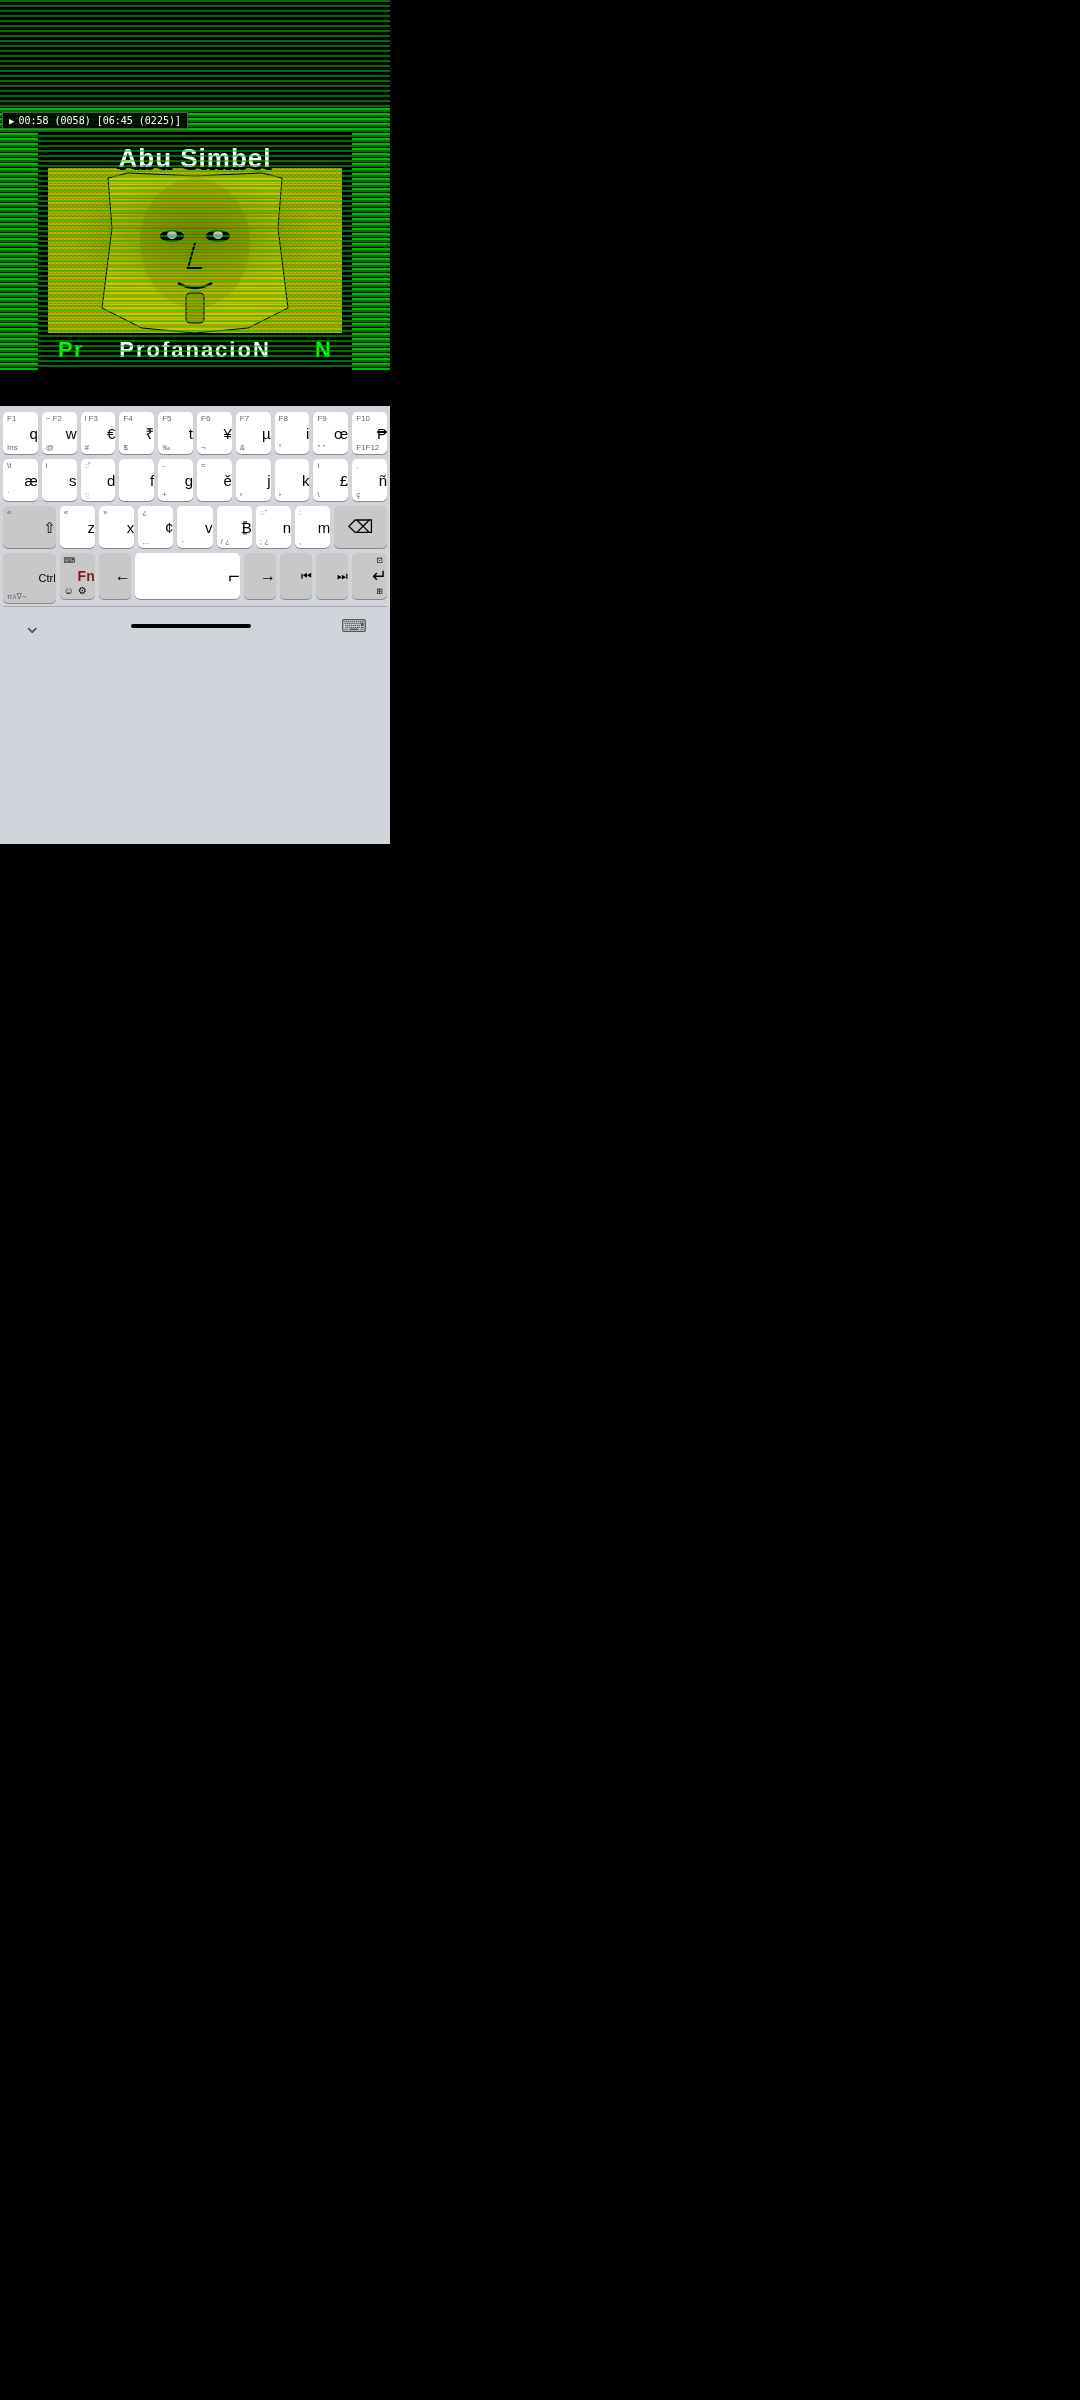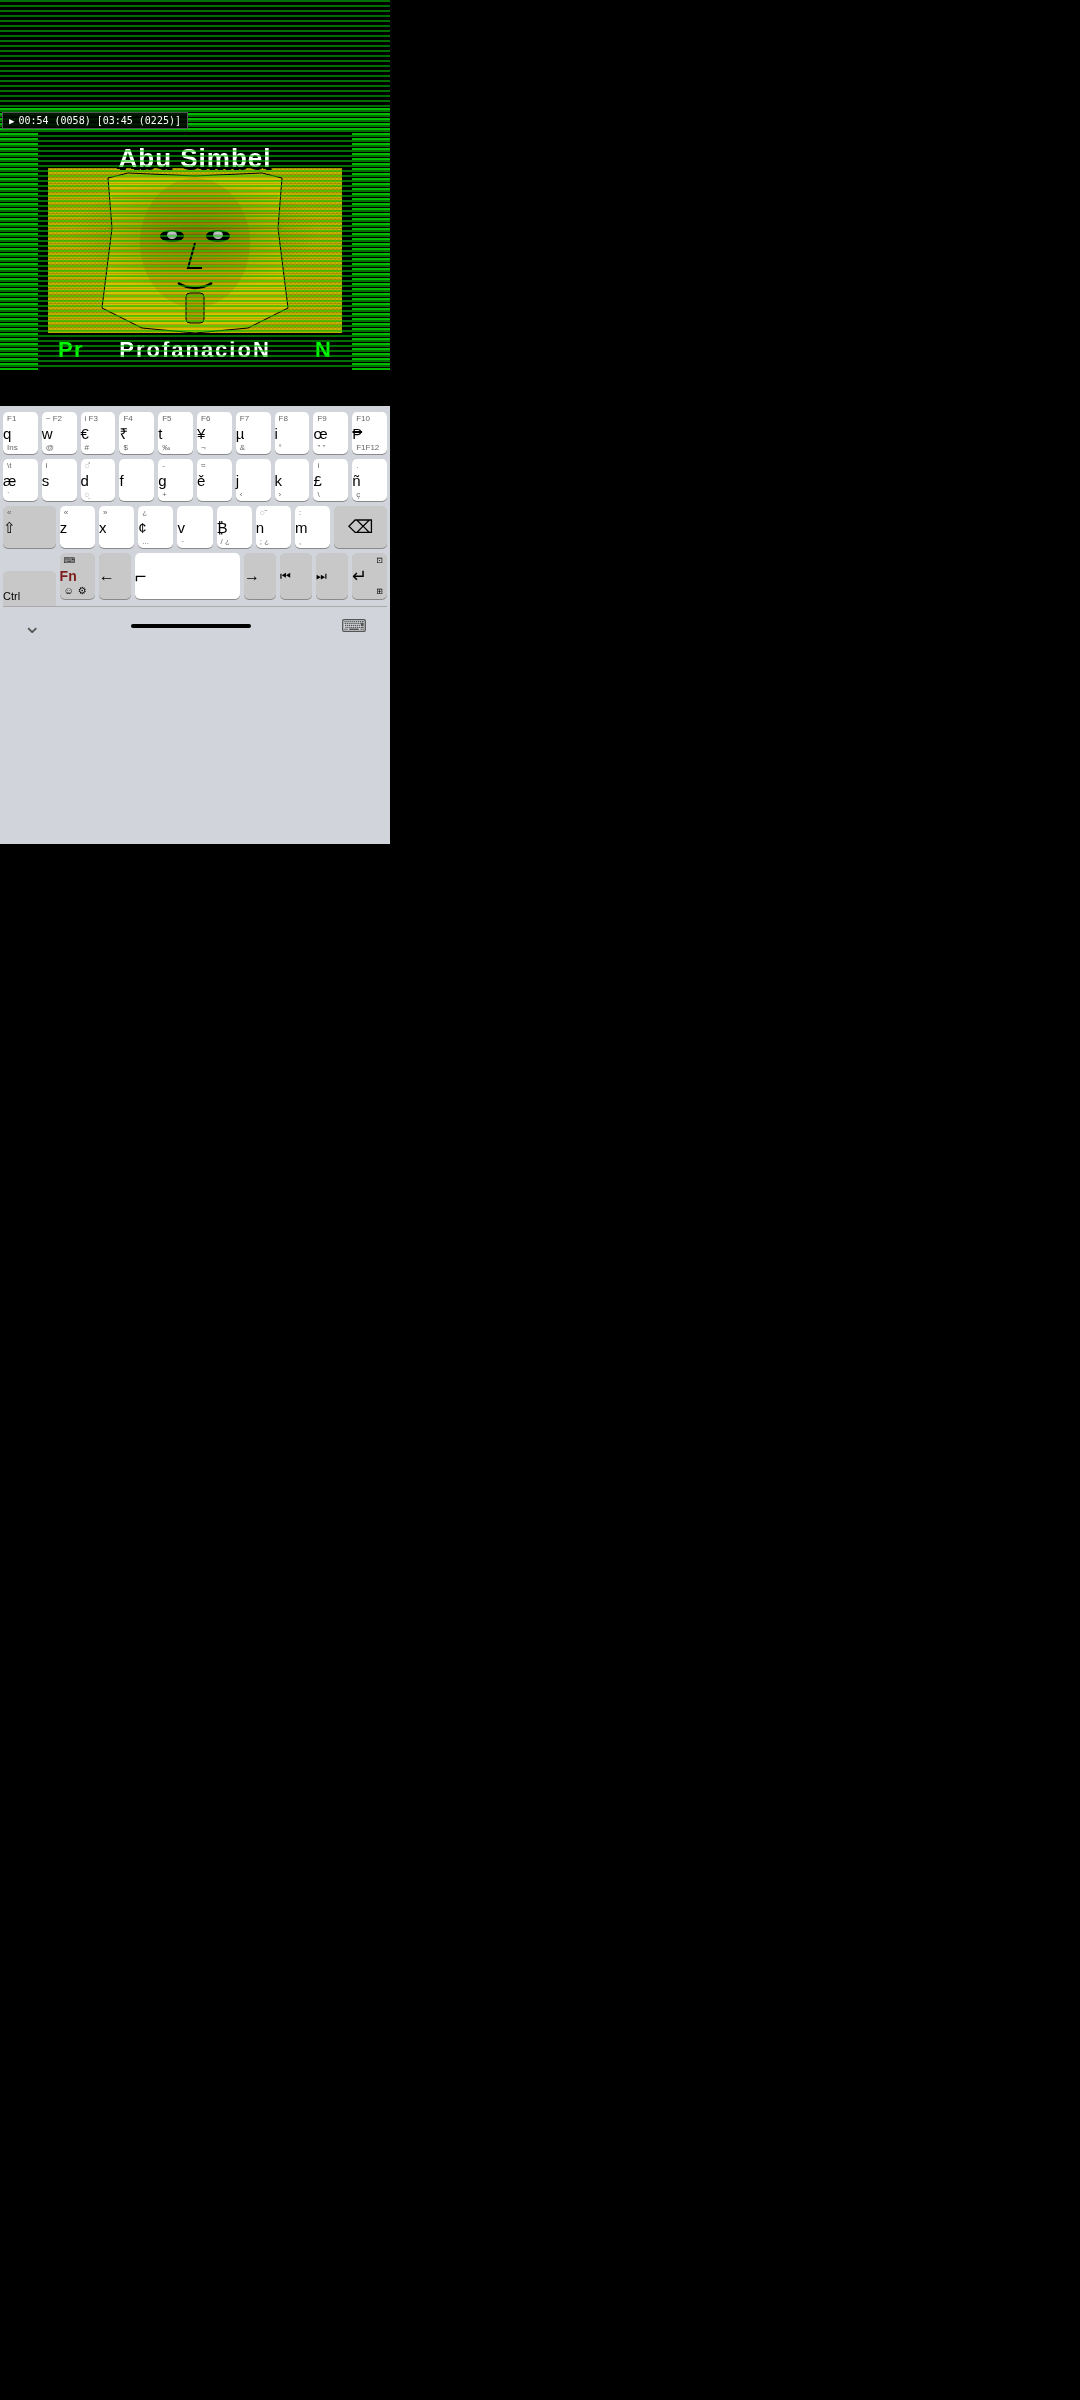--- a/index.html
+++ b/index.html
@@ -202,21 +202,21 @@
       justify-content: center;
       align-items: stretch;
     }
 
     .kb-key {
       background: #fff;
       border-radius: 5px;
       box-shadow: 0 1px 0 #8a8a8a;
       display: flex;
       flex-direction: column;
-      align-items: flex-start;
+      align-items: flex-end;
       justify-content: center;
       min-width: 32px;
       height: 42px;
       font-size: 10px;
       color: #000;
       position: relative;
       cursor: pointer;
       flex: 1;
     }
     .kb-key .key-top {
@@ -296,21 +296,21 @@
 <body>
 
 <div id="emulator-area">
 
   <div style="position:absolute;top:0;left:0;right:0;height:108px;background:#000;z-index:0;"></div>
 
   <div class="green-band-top"></div>
 
   <div id="transport-bar">
     <span class="play-icon">▶</span>
-    <span>00:54 (0058) [03:45 (0225)]</span>
+    <span>00:58 (0058) [06:45 (0225)]</span>
   </div>
 
   <div class="glitch-lines-left"></div>
   <div class="glitch-lines-right"></div>
 
   <div id="game-screen">
 
     <div style="position:absolute;inset:0;background:#000;"></div>
 
     <div class="game-title">
@@ -520,21 +520,21 @@
       <span class="key-main">m</span>
       <span class="key-bottom">,</span>
     </div>
 
     <div class="kb-key backspace-key" style="height:42px;display:flex;flex-direction:column;align-items:center;justify-content:center;">
       <span style="font-size:18px;">⌫</span>
     </div>
   </div>
 
   <div class="kb-row" style="height:46px;">
-    <div class="kb-key ctrl-key" style="flex:1.5;height:50px;margin-top:18px;">
+    <div class="kb-key ctrl-key" style="flex:1.5;height:50px;">
       <span class="key-main" style="font-size:11px;">Ctrl</span>
       <span class="key-bottom">πλ∇¬</span>
     </div>
     <div class="kb-key fn-key" style="height:46px;flex:1;">
       <span style="font-size:8px;position:absolute;top:3px;left:4px;">⌨</span>
       <span class="key-main" style="color:#7f1d1d;font-size:14px;font-weight:700;">Fn</span>
       <span style="display:flex;gap:4px;position:absolute;bottom:3px;left:4px;">
         <span>☺</span>
         <span>⚙</span>
       </span>

